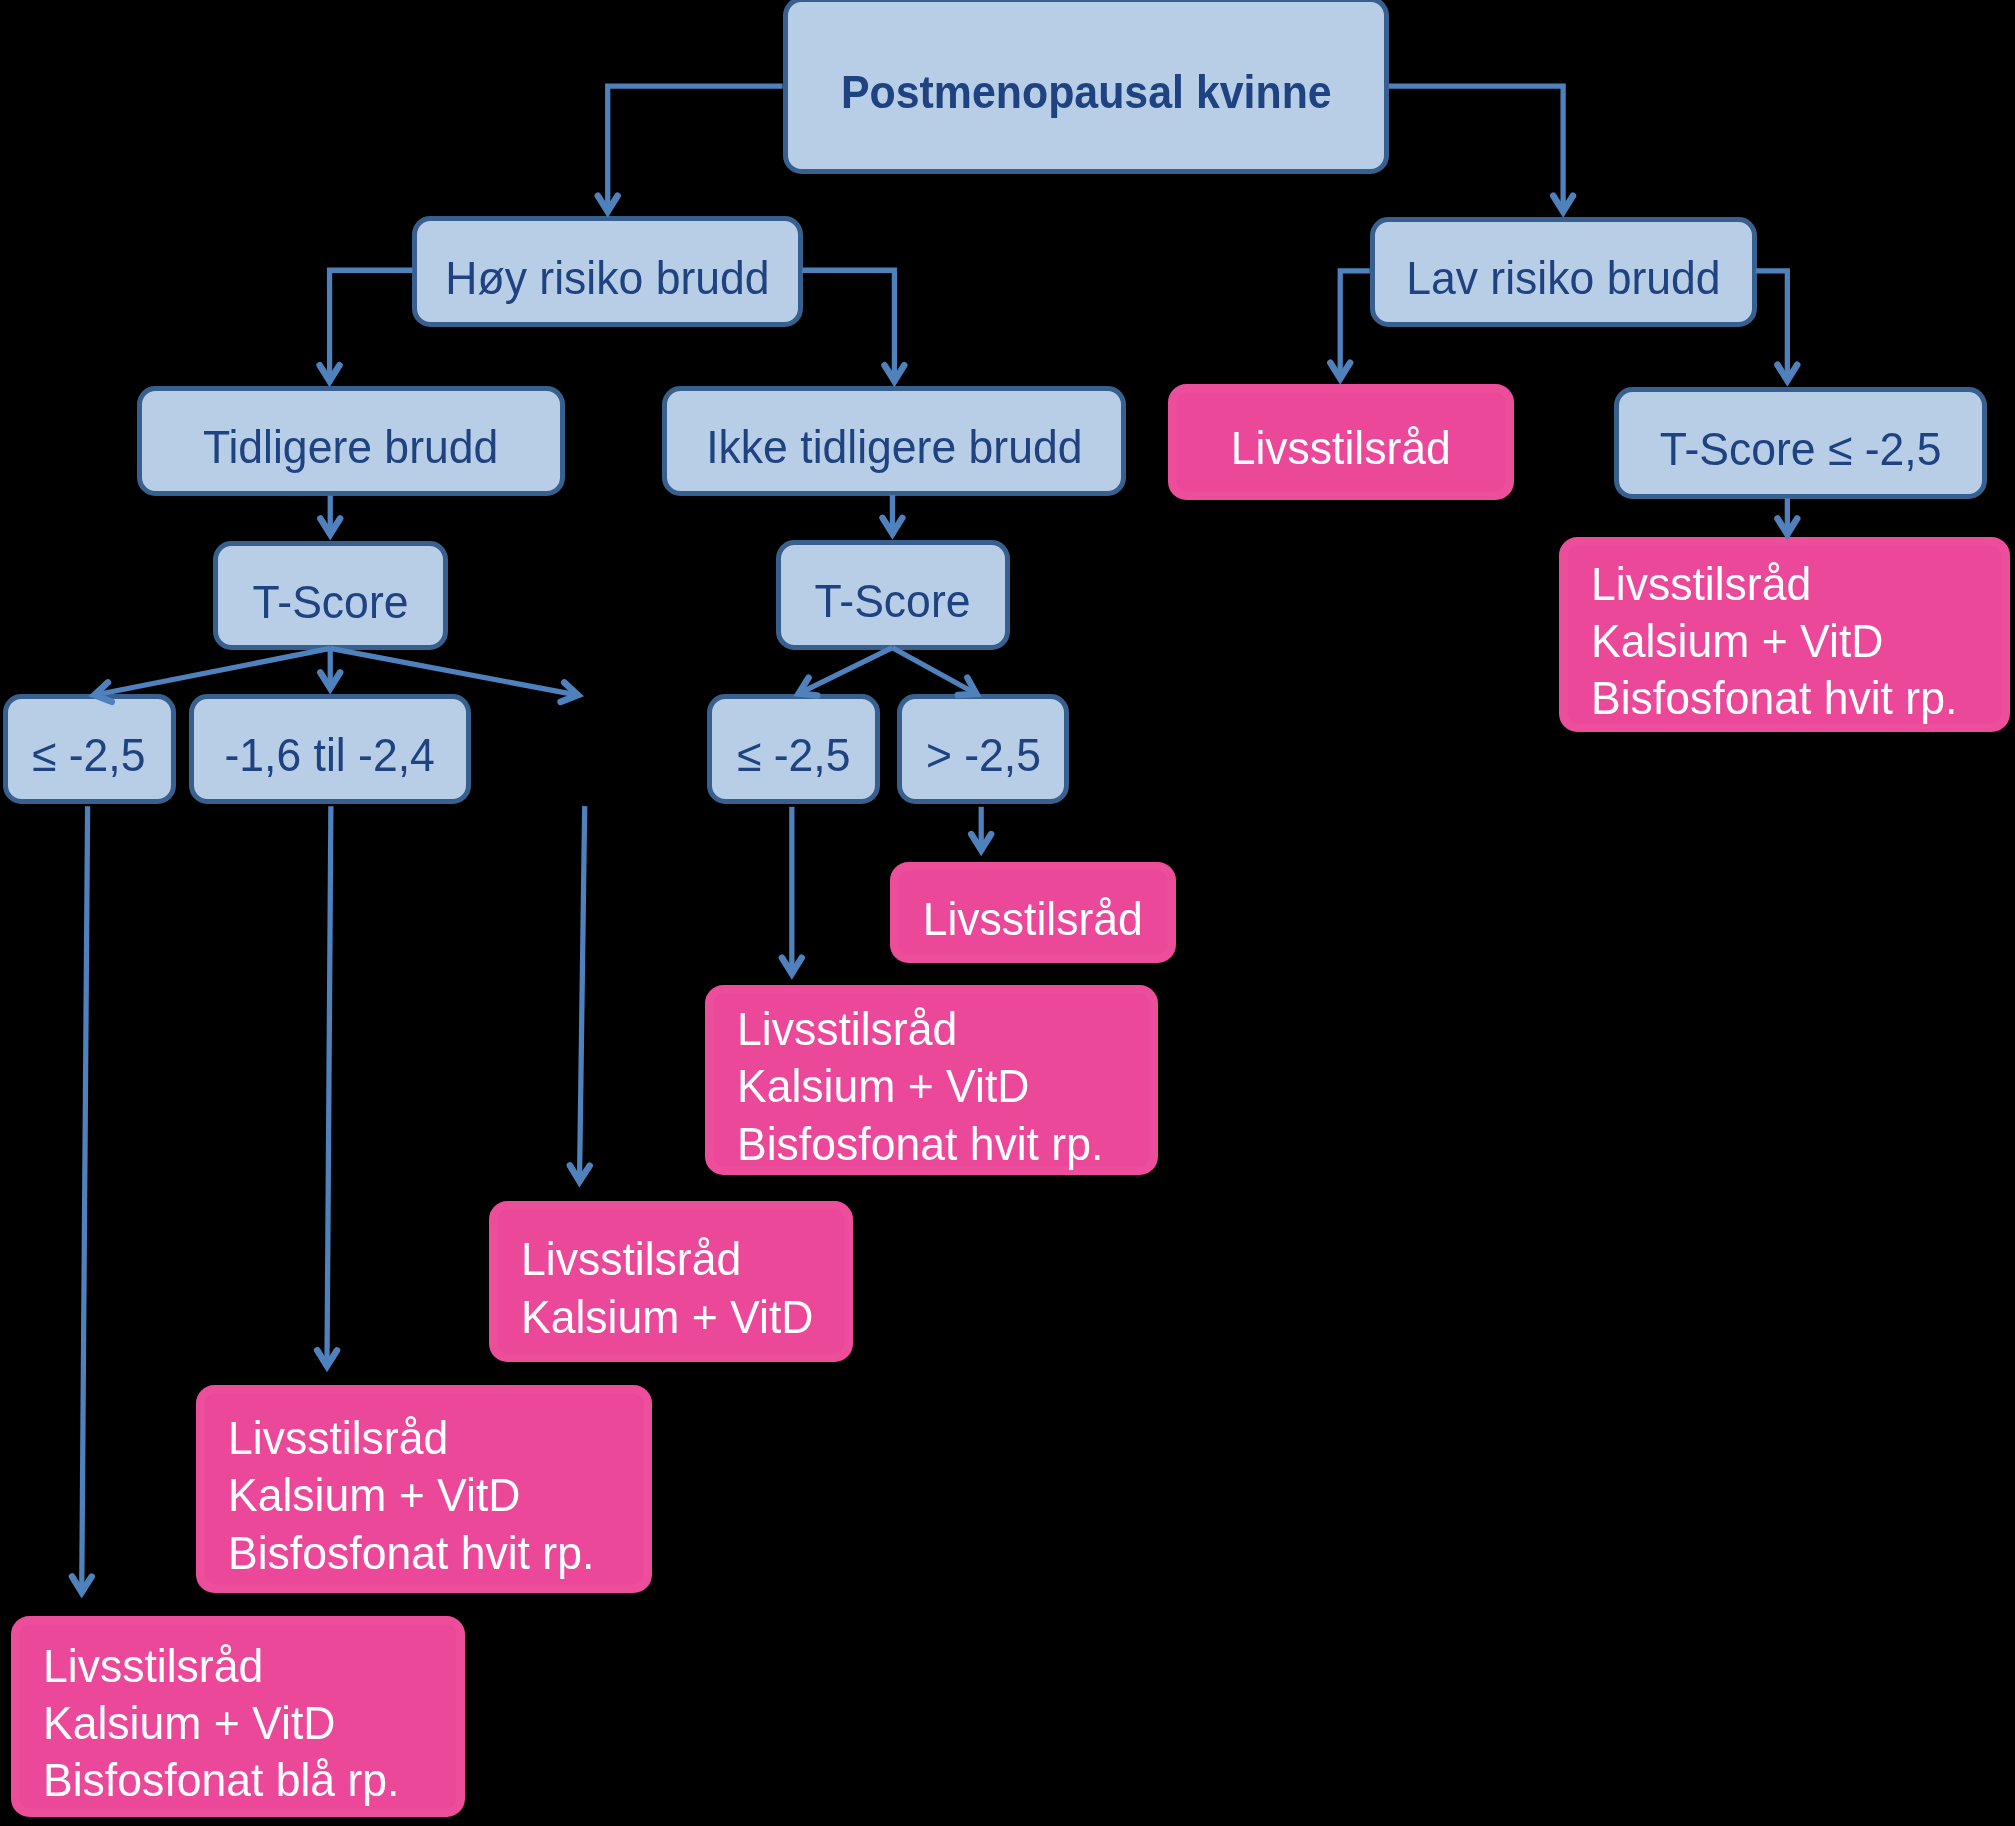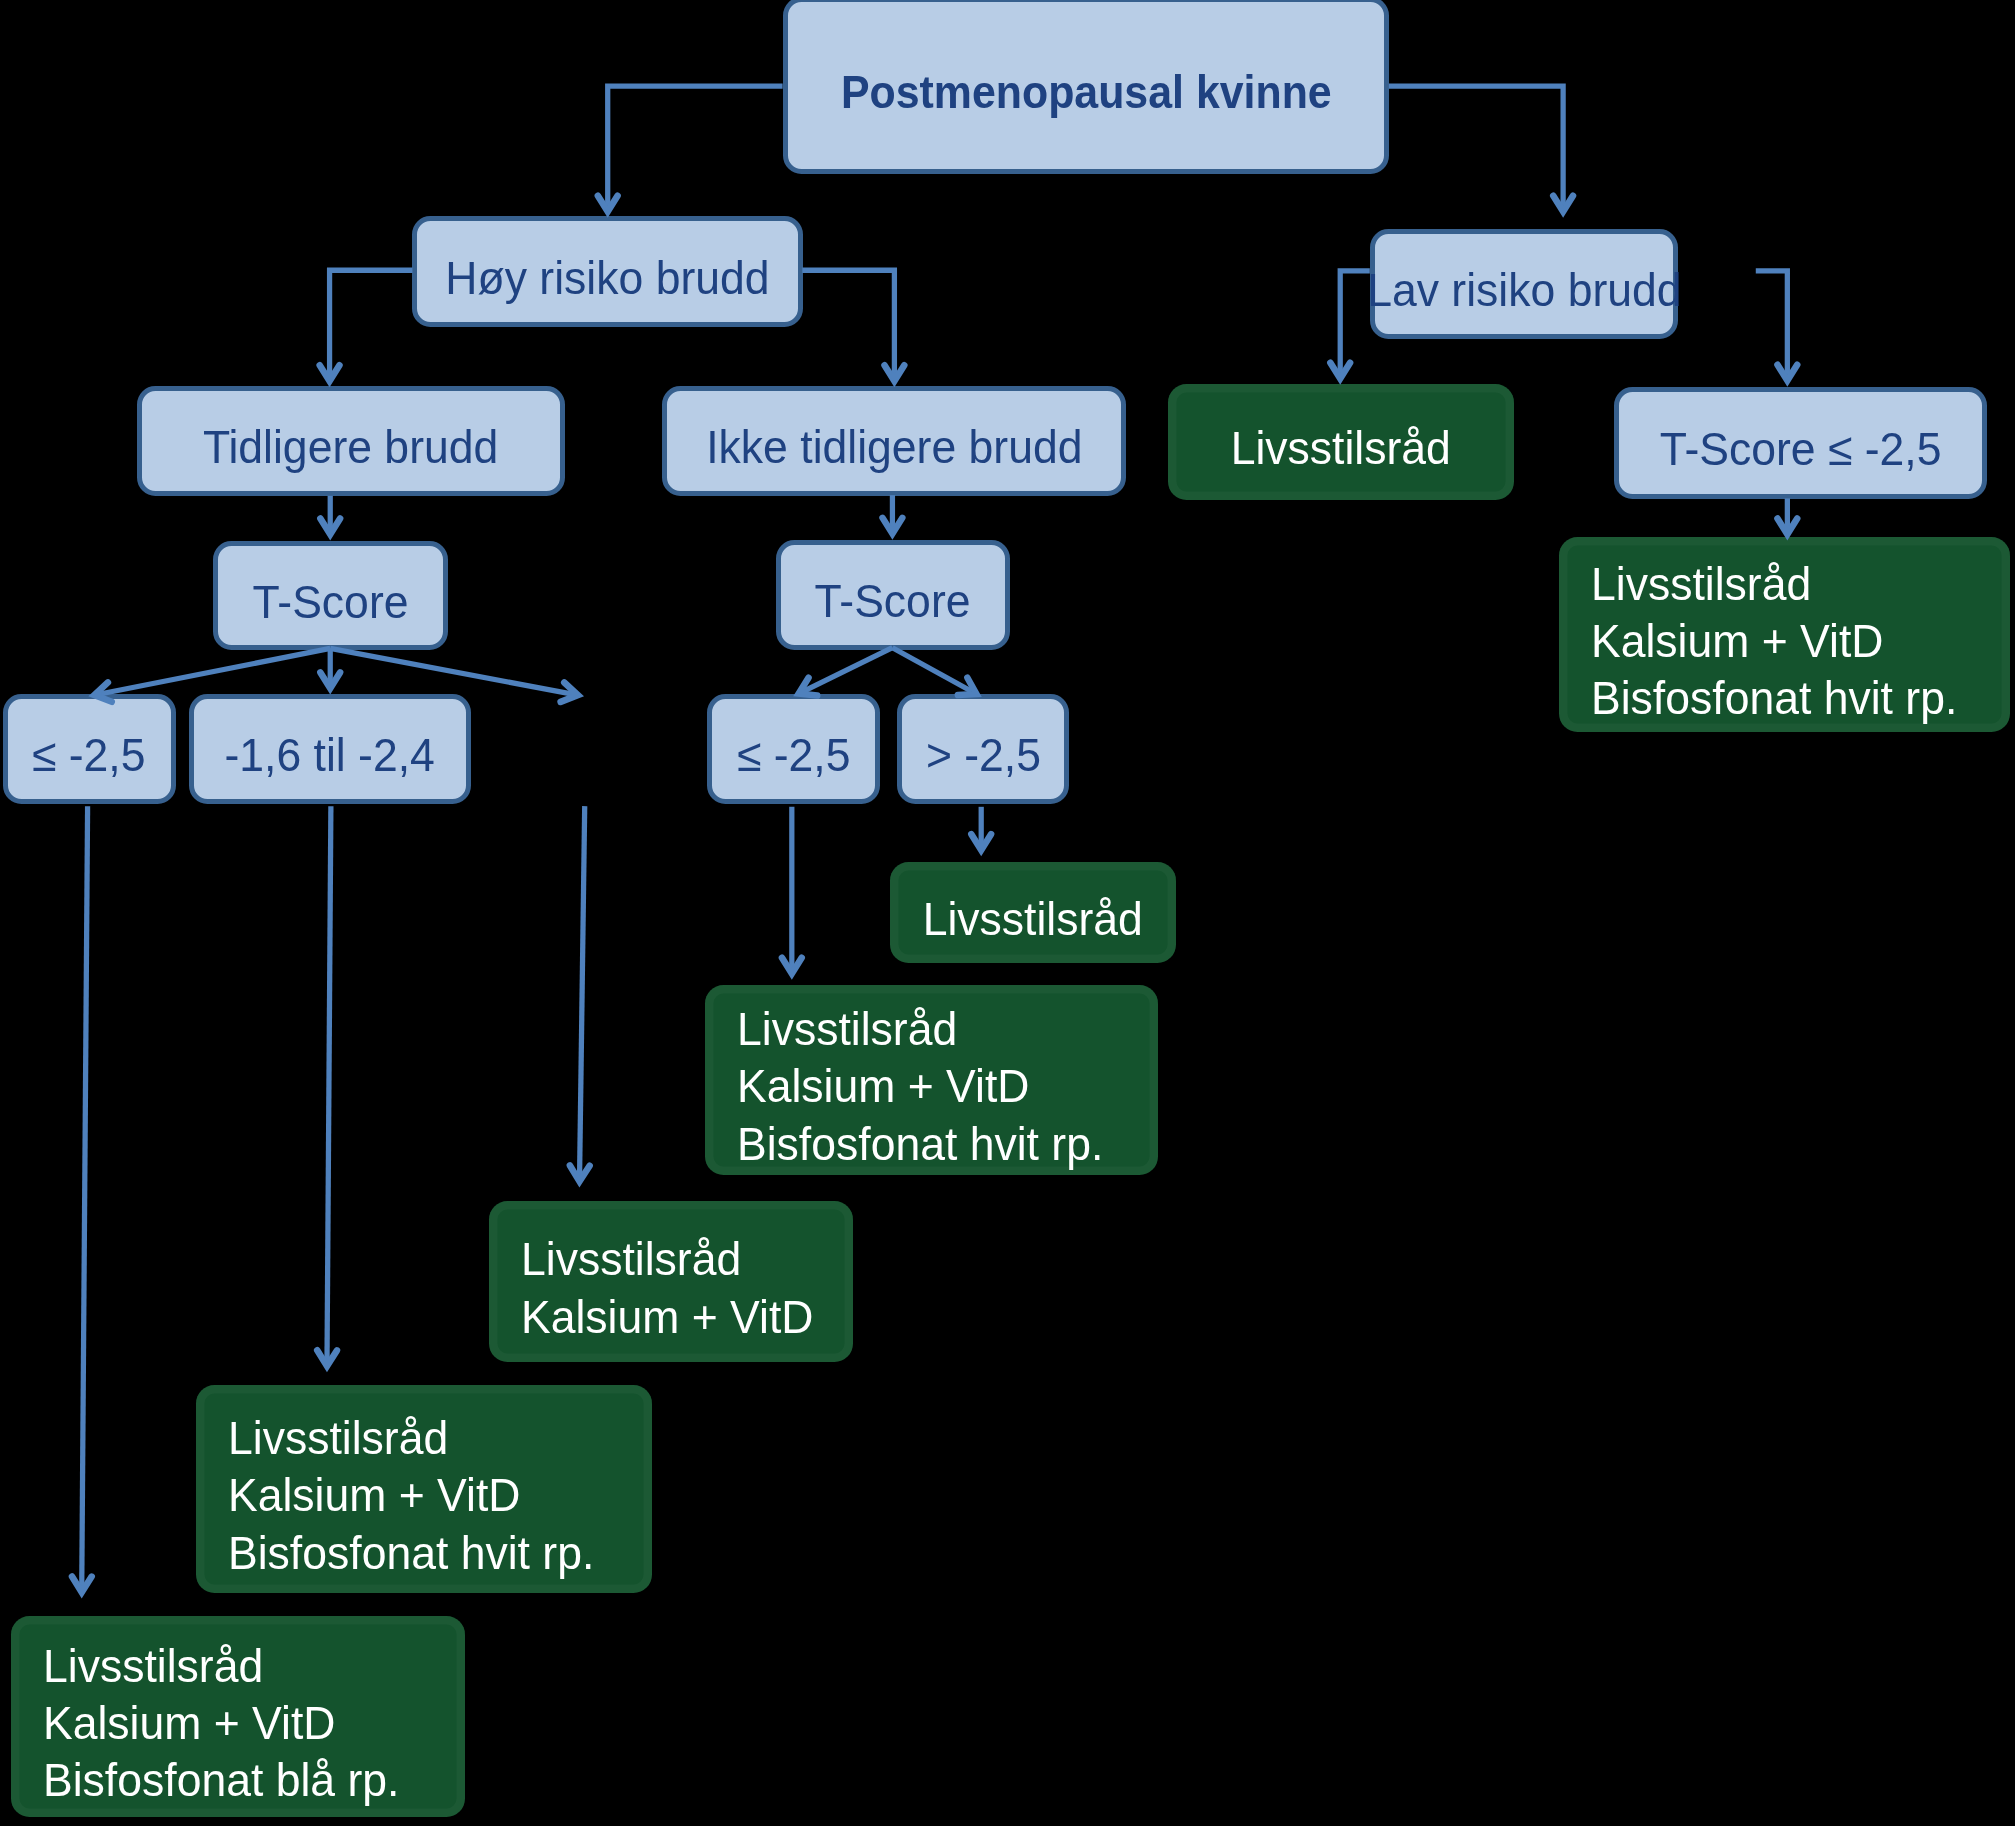--- a/index.html
+++ b/index.html
@@ -4,42 +4,42 @@
 <title>Postmenopausal kvinne</title>
 <style>
   html,body{margin:0;padding:0;background:#000;}
   #stage{position:relative;width:2015px;height:1826px;background:#000;overflow:hidden;
          font-family:"Liberation Sans","DejaVu Sans",sans-serif;}
   svg#connectors{position:absolute;left:0;top:0;width:2015px;height:1826px;}
   .node{position:absolute;box-sizing:border-box;display:flex;flex-direction:column;
         justify-content:center;}
   .node.light{background:#b8cde6;
         border:5.3px solid #37608e;border-radius:18.4px;color:#1f4281;}
-  .node.dark{background:#14532d;border-radius:18.4px;color:#ffffff;
+  .node.dark{background:#ec4899;border-radius:18.4px;color:#ffffff;
         box-shadow:inset 0 0 0 8.5px rgba(255,255,255,0.035);}
   .node .ln{display:block;line-height:1.245;font-size:46px;white-space:pre;
         transform:translateY(6.6px) scaleX(0.968);}
   .node.center{align-items:center;text-align:center;}
   .node.center .ln{transform-origin:50% 50%;}
   .node.left{align-items:flex-start;text-align:left;padding-left:32px;}
   .node.left .ln{transform-origin:0% 50%;}
   .node.bold .ln{font-weight:bold;transform:translateY(6.6px) scaleX(0.932);}
 </style>
 </head>
 <body>
 
 <div id="stage">
 
     <div class="node light center bold" style="left: 783px; top: -2.6px; width: 606px; height: 177px;">
       <span class="ln">Postmenopausal kvinne</span>
     </div>
     <div class="node light center" style="left: 412px; top: 216px; width: 391px; height: 111px;">
       <span class="ln">Høy risiko brudd</span>
     </div>
-    <div class="node light center" style="left: 1370px; top: 229px; width: 308px; height: 110px;">
+    <div class="node light center" style="left: 1370px; top: 217px; width: 387px; height: 110px;">
       <span class="ln">Lav risiko brudd</span>
     </div>
     <div class="node light center" style="left: 137px; top: 386px; width: 428px; height: 110px;">
       <span class="ln">Tidligere brudd</span>
     </div>
     <div class="node light center" style="left: 662px; top: 386px; width: 464px; height: 110px;">
       <span class="ln">Ikke tidligere brudd</span>
     </div>
     <div class="node dark center" style="left: 1168px; top: 384px; width: 346px; height: 116px;">
       <span class="ln">Livsstilsråd</span>

